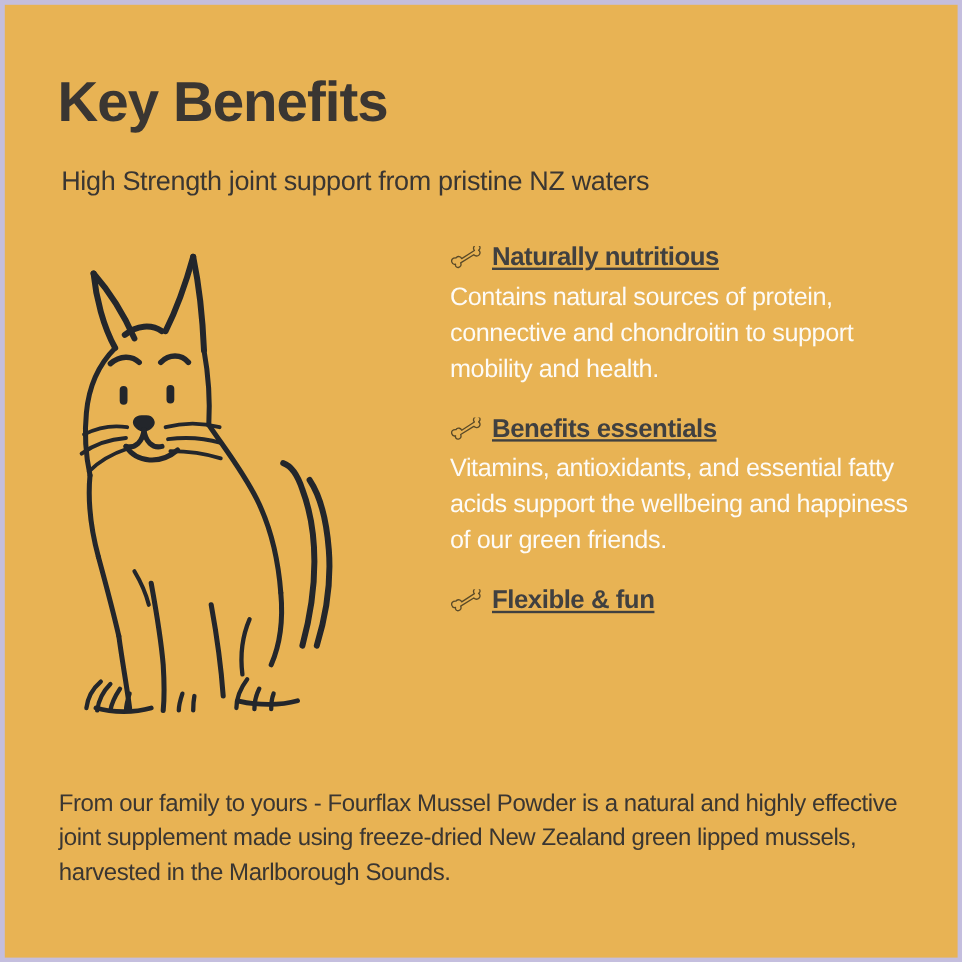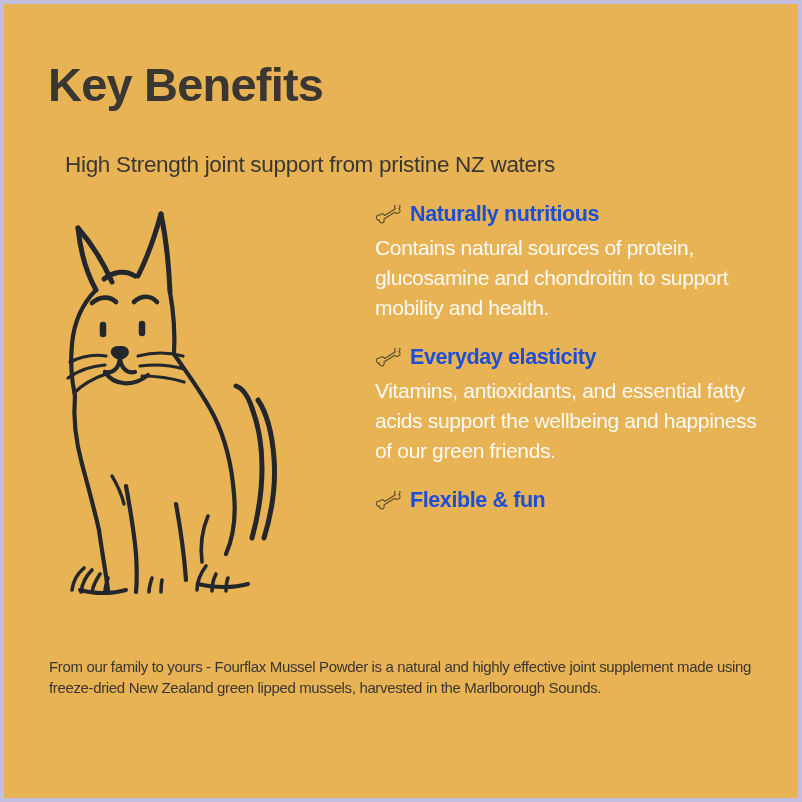--- a/index.html
+++ b/index.html
@@ -41,21 +41,21 @@
 
   .subtitle {
     position: absolute;
     left: 45px;
     top: 134px;
     font-size: 22.5px;
     font-weight: 400;
     letter-spacing: -0.3px;
     color: #3a3632;
     line-height: 1;
-    margin: 16px;
+    margin: 2px;
     white-space: nowrap;
   }
 
   
   .cat-wrap {
     position: absolute;
     left: 52px;
     top: 182px;
     width: 260px;
     height: 410px;
@@ -84,43 +84,44 @@
     flex: 0 0 30px;
     margin-right: 5px;
     margin-top: 1px;
   }
   .bone-icon svg { display: block; width: 100%; height: 100%; }
 
   .benefit-title {
     font-size: 21.5px;
     font-weight: bold;
     letter-spacing: -0.4px;
-    color: #1d4ed8;
+    color: #404040;
     line-height: 1;
     white-space: nowrap;
+    text-decoration: underline;
   }
 
   .benefit-body {
     margin: 0;
     font-size: 21px;
     font-weight: 400;
     letter-spacing: -0.35px;
     line-height: 1.43;
     color: #fdfbf7;
     max-width: 392px;
   }
 
   
   .footer-text {
     position: absolute;
     left: 45px;
     top: 652px;
     width: 712px;
     margin: 0;
-    font-size: 15px;
+    font-size: 20px;
     font-weight: 400;
     letter-spacing: -0.35px;
     line-height: 1.42;
     color: #3a3632;
   }
 </style>
 </head>
 <body>
 
 <div class="card">
@@ -204,33 +205,33 @@
       <div class="benefit-head">
         <span class="bone-icon">
           <svg viewBox="0 0 40 30" xmlns="http://www.w3.org/2000/svg">
             <g transform="rotate(-18 20 15)">
               <path d="M7.5,9.5 C4,8 1.5,9.5 1.5,12.5 C1.5,14.6 3,16 4.8,16 C3.6,17.8 4.4,20.2 6.8,20.6 C9.4,21 11,19 10.8,16.4 L27.8,12.2 C29,14.6 31.4,15.4 33.6,14.2 C35.6,13.1 36,10.6 34.6,9 C36.4,8.6 37.6,6.8 37,4.9 C36.2,2.2 33.4,1.4 31.2,3.2 C29.6,4.5 29.4,6.4 30,7.8 L13.4,12.2 C13,9.6 10.6,8 8.4,8.8 Z" fill="none" stroke="#5a4a28" stroke-width="1.5" stroke-linejoin="round"></path>
             </g>
           </svg>
         </span>
         <span class="benefit-title">Naturally nutritious</span>
       </div>
-      <p class="benefit-body">Contains natural sources of protein, glucosamine and chondroitin to support mobility and health.</p>
+      <p class="benefit-body">Contains natural sources of protein, connective and chondroitin to support mobility and health.</p>
     </div>
 
     <div class="benefit">
       <div class="benefit-head">
         <span class="bone-icon">
           <svg viewBox="0 0 40 30" xmlns="http://www.w3.org/2000/svg">
             <g transform="rotate(-18 20 15)">
               <path d="M7.5,9.5 C4,8 1.5,9.5 1.5,12.5 C1.5,14.6 3,16 4.8,16 C3.6,17.8 4.4,20.2 6.8,20.6 C9.4,21 11,19 10.8,16.4 L27.8,12.2 C29,14.6 31.4,15.4 33.6,14.2 C35.6,13.1 36,10.6 34.6,9 C36.4,8.6 37.6,6.8 37,4.9 C36.2,2.2 33.4,1.4 31.2,3.2 C29.6,4.5 29.4,6.4 30,7.8 L13.4,12.2 C13,9.6 10.6,8 8.4,8.8 Z" fill="none" stroke="#5a4a28" stroke-width="1.5" stroke-linejoin="round"></path>
             </g>
           </svg>
         </span>
-        <span class="benefit-title">Everyday elasticity</span>
+        <span class="benefit-title">Benefits essentials</span>
       </div>
       <p class="benefit-body">Vitamins, antioxidants, and essential fatty acids support the wellbeing and happiness of our green friends.</p>
     </div>
 
     <div class="benefit">
       <div class="benefit-head">
         <span class="bone-icon">
           <svg viewBox="0 0 40 30" xmlns="http://www.w3.org/2000/svg">
             <g transform="rotate(-18 20 15)">
               <path d="M7.5,9.5 C4,8 1.5,9.5 1.5,12.5 C1.5,14.6 3,16 4.8,16 C3.6,17.8 4.4,20.2 6.8,20.6 C9.4,21 11,19 10.8,16.4 L27.8,12.2 C29,14.6 31.4,15.4 33.6,14.2 C35.6,13.1 36,10.6 34.6,9 C36.4,8.6 37.6,6.8 37,4.9 C36.2,2.2 33.4,1.4 31.2,3.2 C29.6,4.5 29.4,6.4 30,7.8 L13.4,12.2 C13,9.6 10.6,8 8.4,8.8 Z" fill="none" stroke="#5a4a28" stroke-width="1.5" stroke-linejoin="round"></path>

